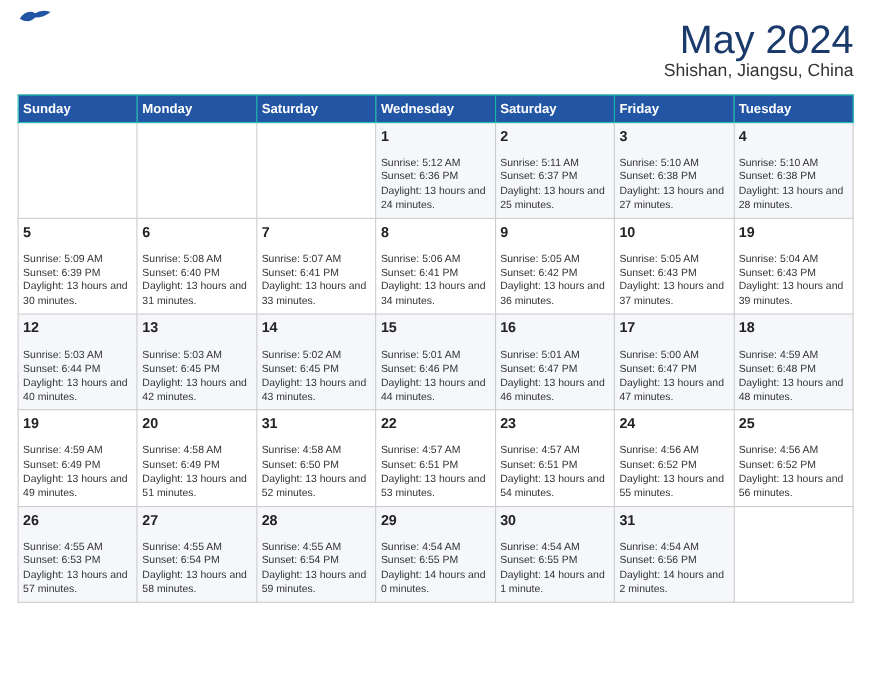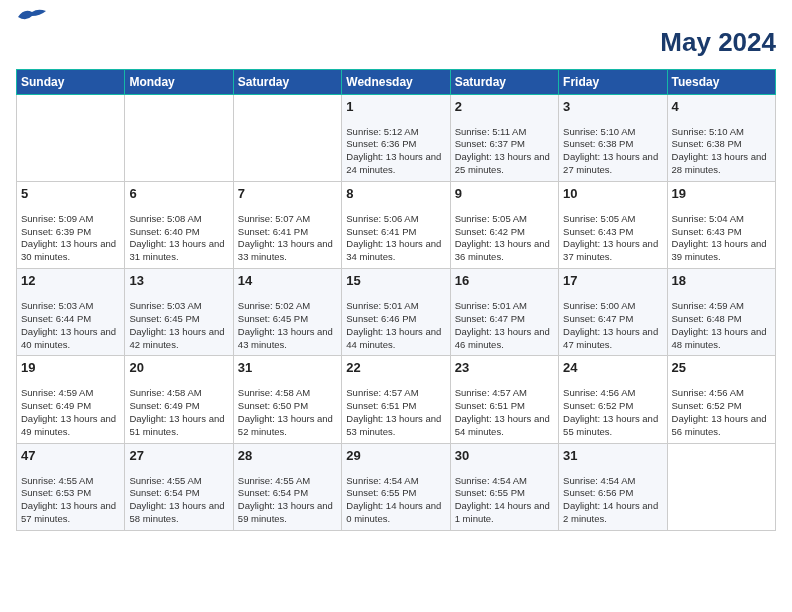--- a/index.html
+++ b/index.html
@@ -27,25 +27,24 @@
       color: #1a3a6b;
       line-height: 1;
     }
     .logo-text span {
       color: #4a9fd4;
     }
     .title-block {
       text-align: right;
     }
     .month-title {
-      font-size: 26px;
-      font-weight: bold;
+      font-size: 36px;
+      font-weight: normal;
       color: #1a3a6b;
       line-height: 1.1;
-      margin-top: 12px;
     }
     .location {
       font-size: 16px;
       color: #333;
     }
     table {
       width: 100%;
       border-collapse: collapse;
       table-layout: fixed;
     }
@@ -94,20 +93,21 @@
   <div class="logo">
     <div style="display:flex;align-items:center;">
 
       <svg width="28" height="18" viewBox="0 0 28 18" style="margin-left:2px;margin-top:-8px;">
         <path d="M0 9 Q6 0 14 4 Q20 0 28 3 Q22 8 14 8 Q8 14 0 9Z" fill="#2255a4"></path>
       </svg>
     </div>
   </div>
   <div class="title-block">
     <div class="month-title">May 2024</div>
+    <div class="location">Shishan, Jiangsu, China</div>
   </div>
 </div>
 
 <table>
   <thead>
     <tr id="weekday-header">
     <th>Sunday</th>
         <th>Monday</th>
         <th>Saturday</th>
         <th>Wednesday</th>
@@ -223,21 +223,21 @@
           <span class="day-num">24</span>
           <div class="cell-info">Sunrise: 4:56 AM<br>Sunset: 6:52 PM<br>Daylight: 13 hours and 55 minutes.</div>
         </td>
         <td>
           <span class="day-num">25</span>
           <div class="cell-info">Sunrise: 4:56 AM<br>Sunset: 6:52 PM<br>Daylight: 13 hours and 56 minutes.</div>
         </td>
       </tr>
       <tr>
         <td>
-          <span class="day-num">47</span>
+          <span class="day-num">26</span>
           <div class="cell-info">Sunrise: 4:55 AM<br>Sunset: 6:53 PM<br>Daylight: 13 hours and 57 minutes.</div>
         </td>
         <td>
           <span class="day-num">27</span>
           <div class="cell-info">Sunrise: 4:55 AM<br>Sunset: 6:54 PM<br>Daylight: 13 hours and 58 minutes.</div>
         </td>
         <td>
           <span class="day-num">28</span>
           <div class="cell-info">Sunrise: 4:55 AM<br>Sunset: 6:54 PM<br>Daylight: 13 hours and 59 minutes.</div>
         </td>

